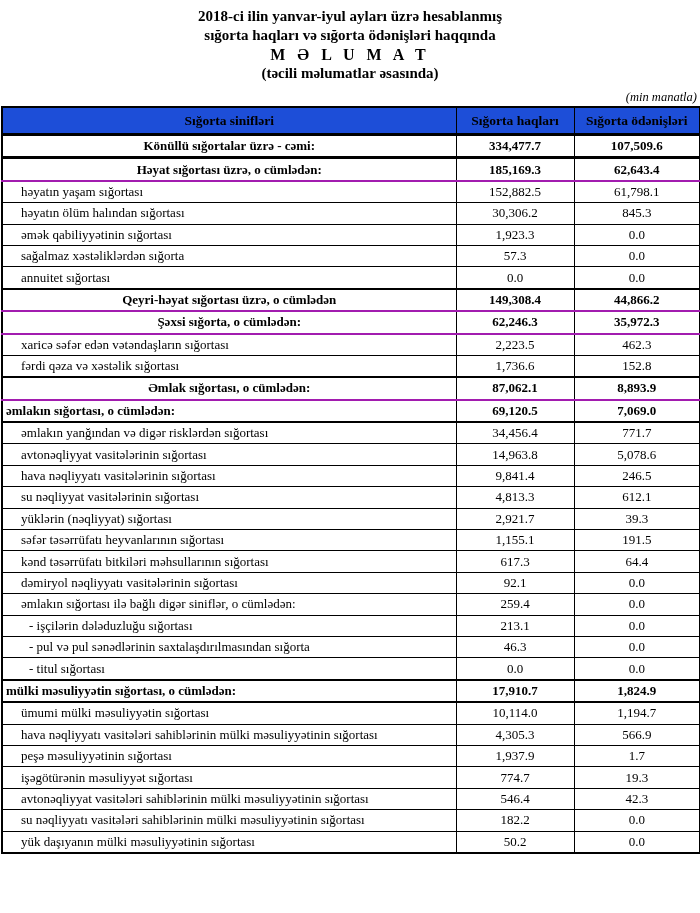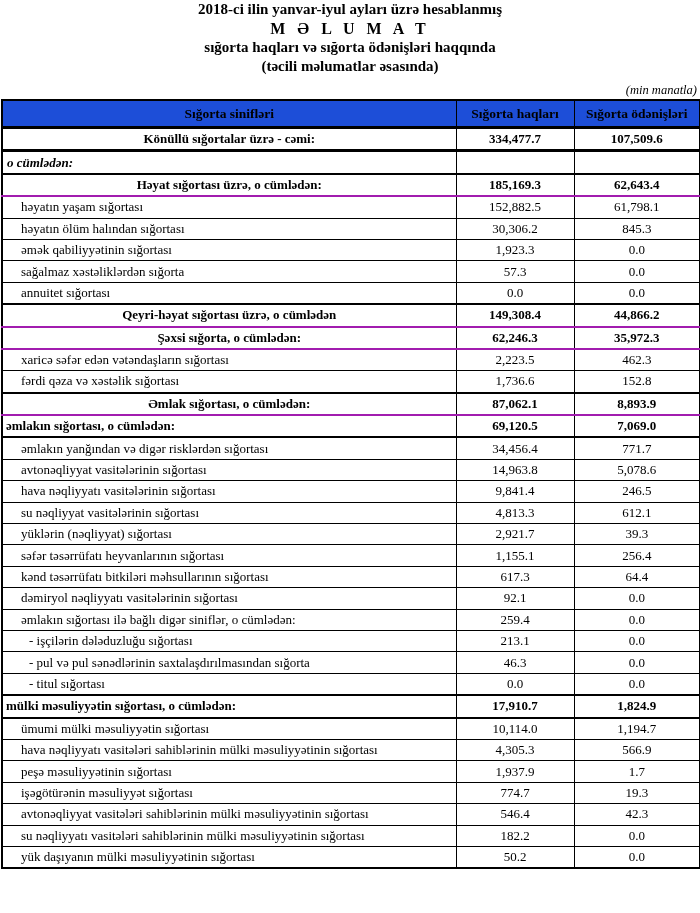--- a/index.html
+++ b/index.html
@@ -3,20 +3,21 @@
 <meta charset="utf-8">
 <style>
   html,body{margin:0;padding:0;}
   body{
     width:700px;height:913px;background:#ffffff;color:#000;
     font-family:"Liberation Serif","DejaVu Serif",serif;
     overflow:hidden;
   }
   .title-block{
     text-align:center;
+    padding-top:7px;
     font-weight:bold;
     font-size:15px;
     line-height:19px;
   }
   .title-line{white-space:pre;}
   .melumat{letter-spacing:4px;font-size:16px;}
   .unit-note{
     text-align:right;
     font-style:italic;
     font-size:12.5px;
@@ -81,22 +82,22 @@
     border-top:2px solid #000;
     border-bottom:2px solid #000;
   }
   .row-boldleft td.label{padding-left:3px;}
 </style>
 </head>
 <body>
 
 <div class="title-block">
   <div class="title-line">2018-ci ilin yanvar-iyul ayları üzrə hesablanmış</div>
+  <div class="title-line">sığorta haqları və sığorta ödənişləri haqqında</div>
   <div class="title-line melumat">M Ə L U M A T</div>
-  <div class="title-line">sığorta haqları və sığorta ödənişləri haqqında</div>
   <div class="title-line">(təcili məlumatlar əsasında)</div>
 </div>
 
 <div class="unit-note">(min manatla)</div>
 
 <table>
   <colgroup>
     <col class="c1">
       <col class="c2">
       <col class="c3">
@@ -107,25 +108,20 @@
       <th>Sığorta haqları</th>
       <th>Sığorta ödənişləri</th>
     </tr>
   </thead>
   <tbody id="table-body">
       <tr class="row-total">
         <td class="label">Könüllü sığortalar üzrə - cəmi:</td>
         <td class="num">334,477.7</td>
         <td class="num">107,509.6</td>
       </tr>
-      <tr class="row-note">
-        <td class="label">o cümlədən:</td>
-        <td class="num"></td>
-        <td class="num"></td>
-      </tr>
       <tr class="row-section">
         <td class="label">Həyat sığortası üzrə, o cümlədən:</td>
         <td class="num">185,169.3</td>
         <td class="num">62,643.4</td>
       </tr>
       <tr class="row-normal">
         <td class="label">həyatın yaşam sığortası</td>
         <td class="num">152,882.5</td>
         <td class="num">61,798.1</td>
       </tr>
@@ -200,21 +196,21 @@
         <td class="num">612.1</td>
       </tr>
       <tr class="row-normal">
         <td class="label">yüklərin (nəqliyyat) sığortası</td>
         <td class="num">2,921.7</td>
         <td class="num">39.3</td>
       </tr>
       <tr class="row-normal">
         <td class="label">səfər təsərrüfatı heyvanlarının sığortası</td>
         <td class="num">1,155.1</td>
-        <td class="num">256.4</td>
+        <td class="num">191.5</td>
       </tr>
       <tr class="row-normal">
         <td class="label">kənd təsərrüfatı bitkiləri məhsullarının sığortası</td>
         <td class="num">617.3</td>
         <td class="num">64.4</td>
       </tr>
       <tr class="row-normal">
         <td class="label">dəmiryol nəqliyyatı vasitələrinin sığortası</td>
         <td class="num">92.1</td>
         <td class="num">0.0</td>

